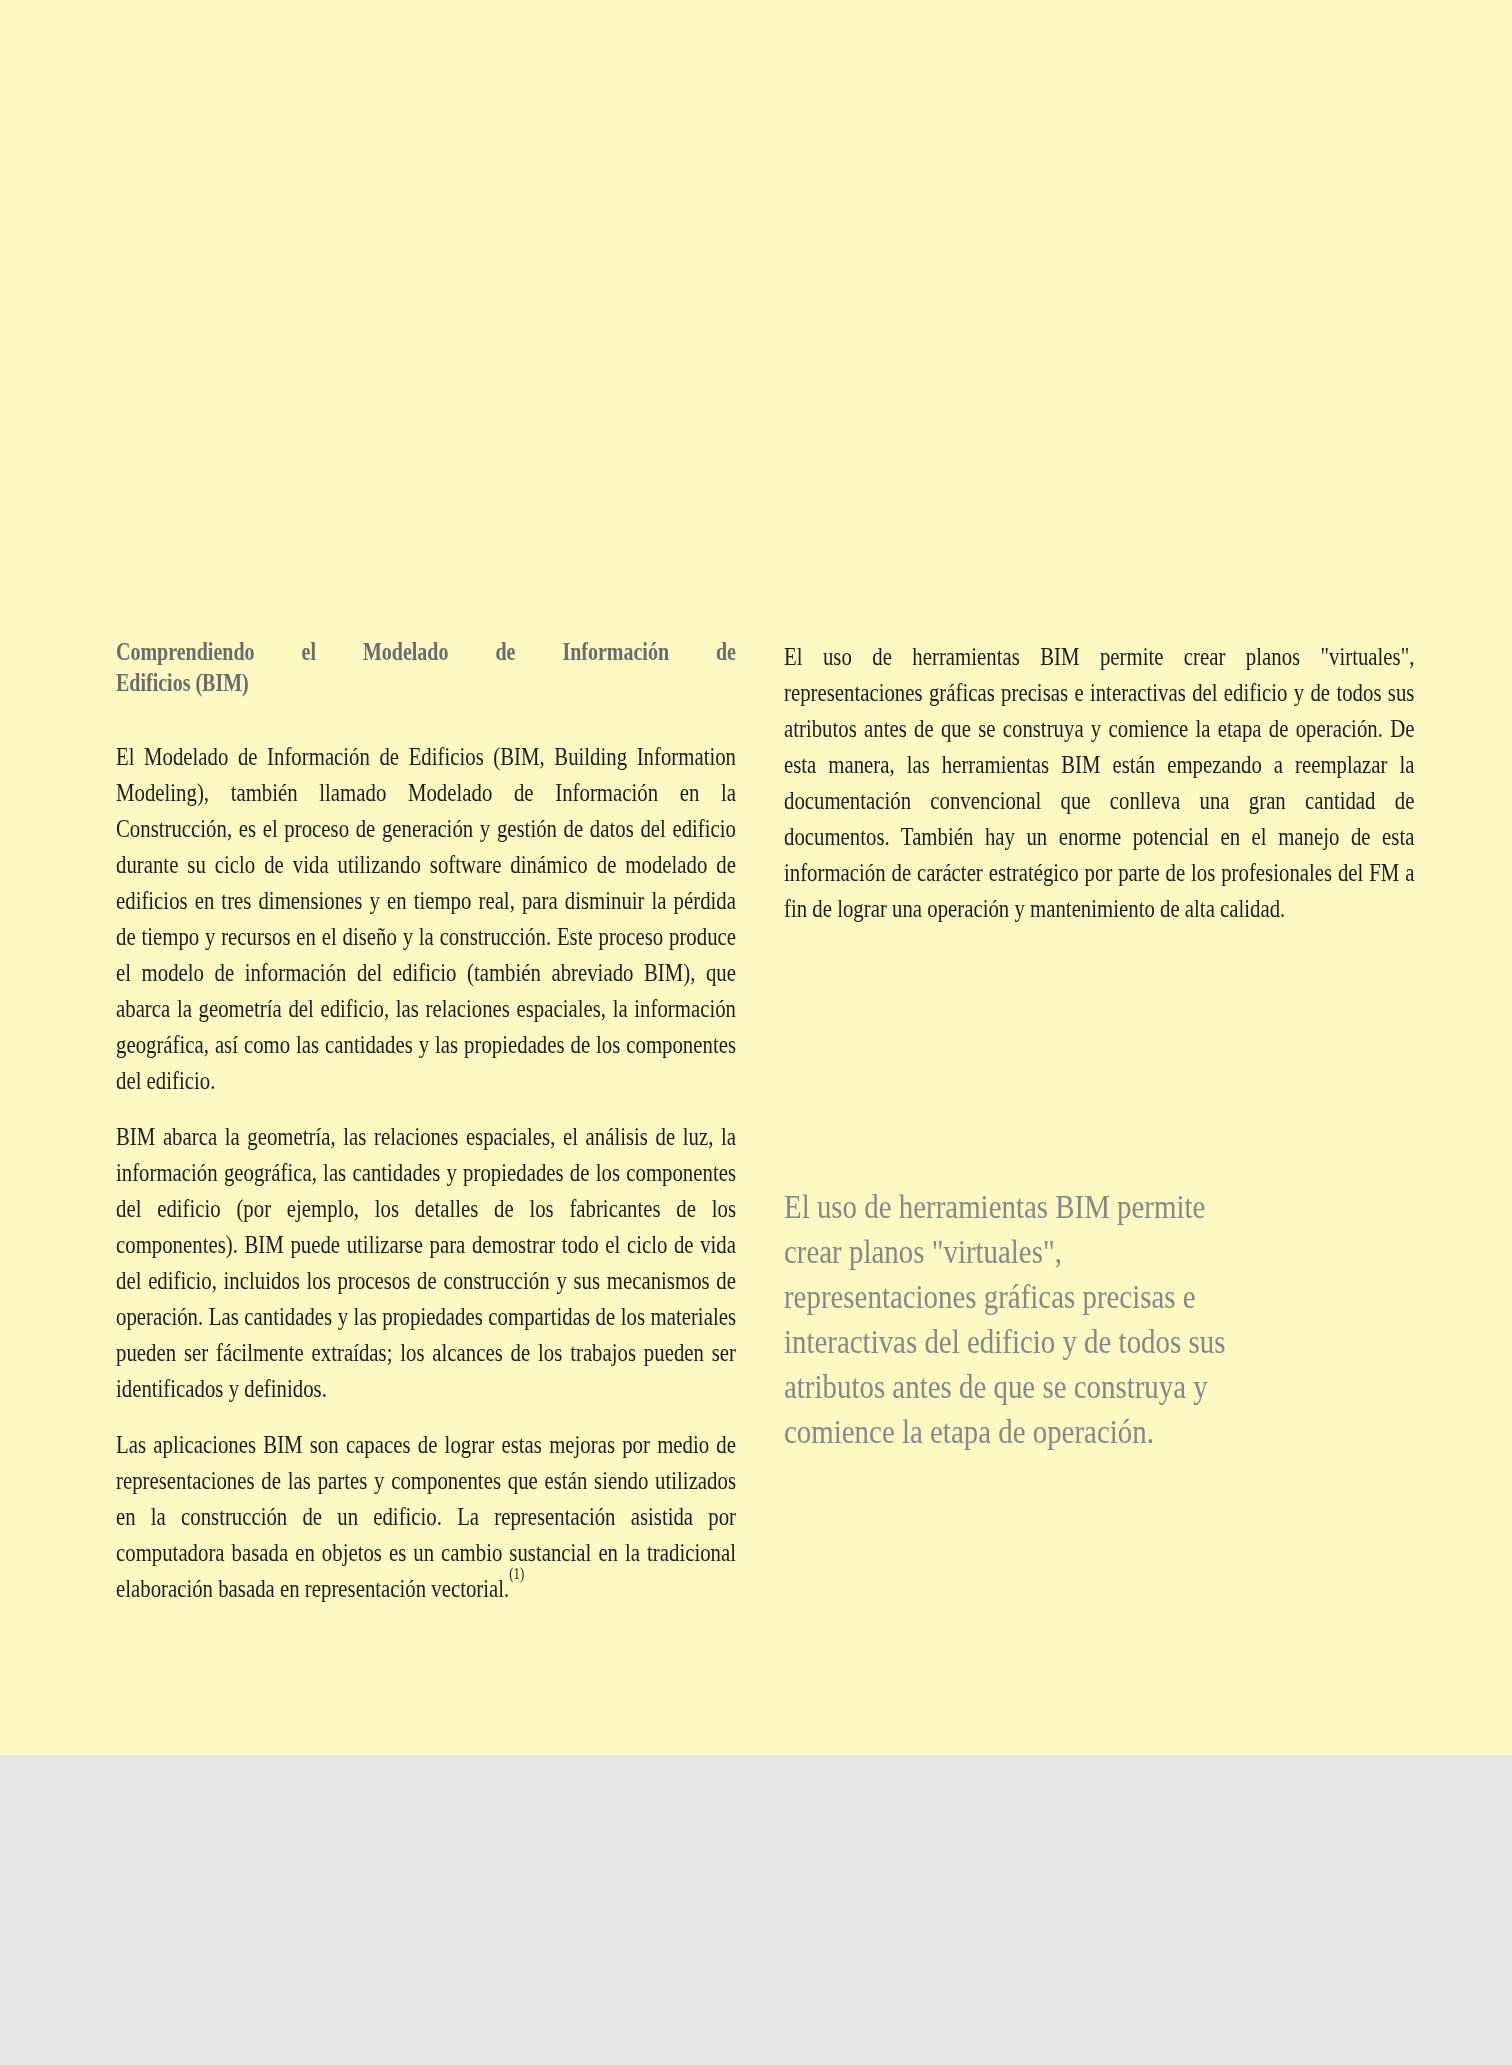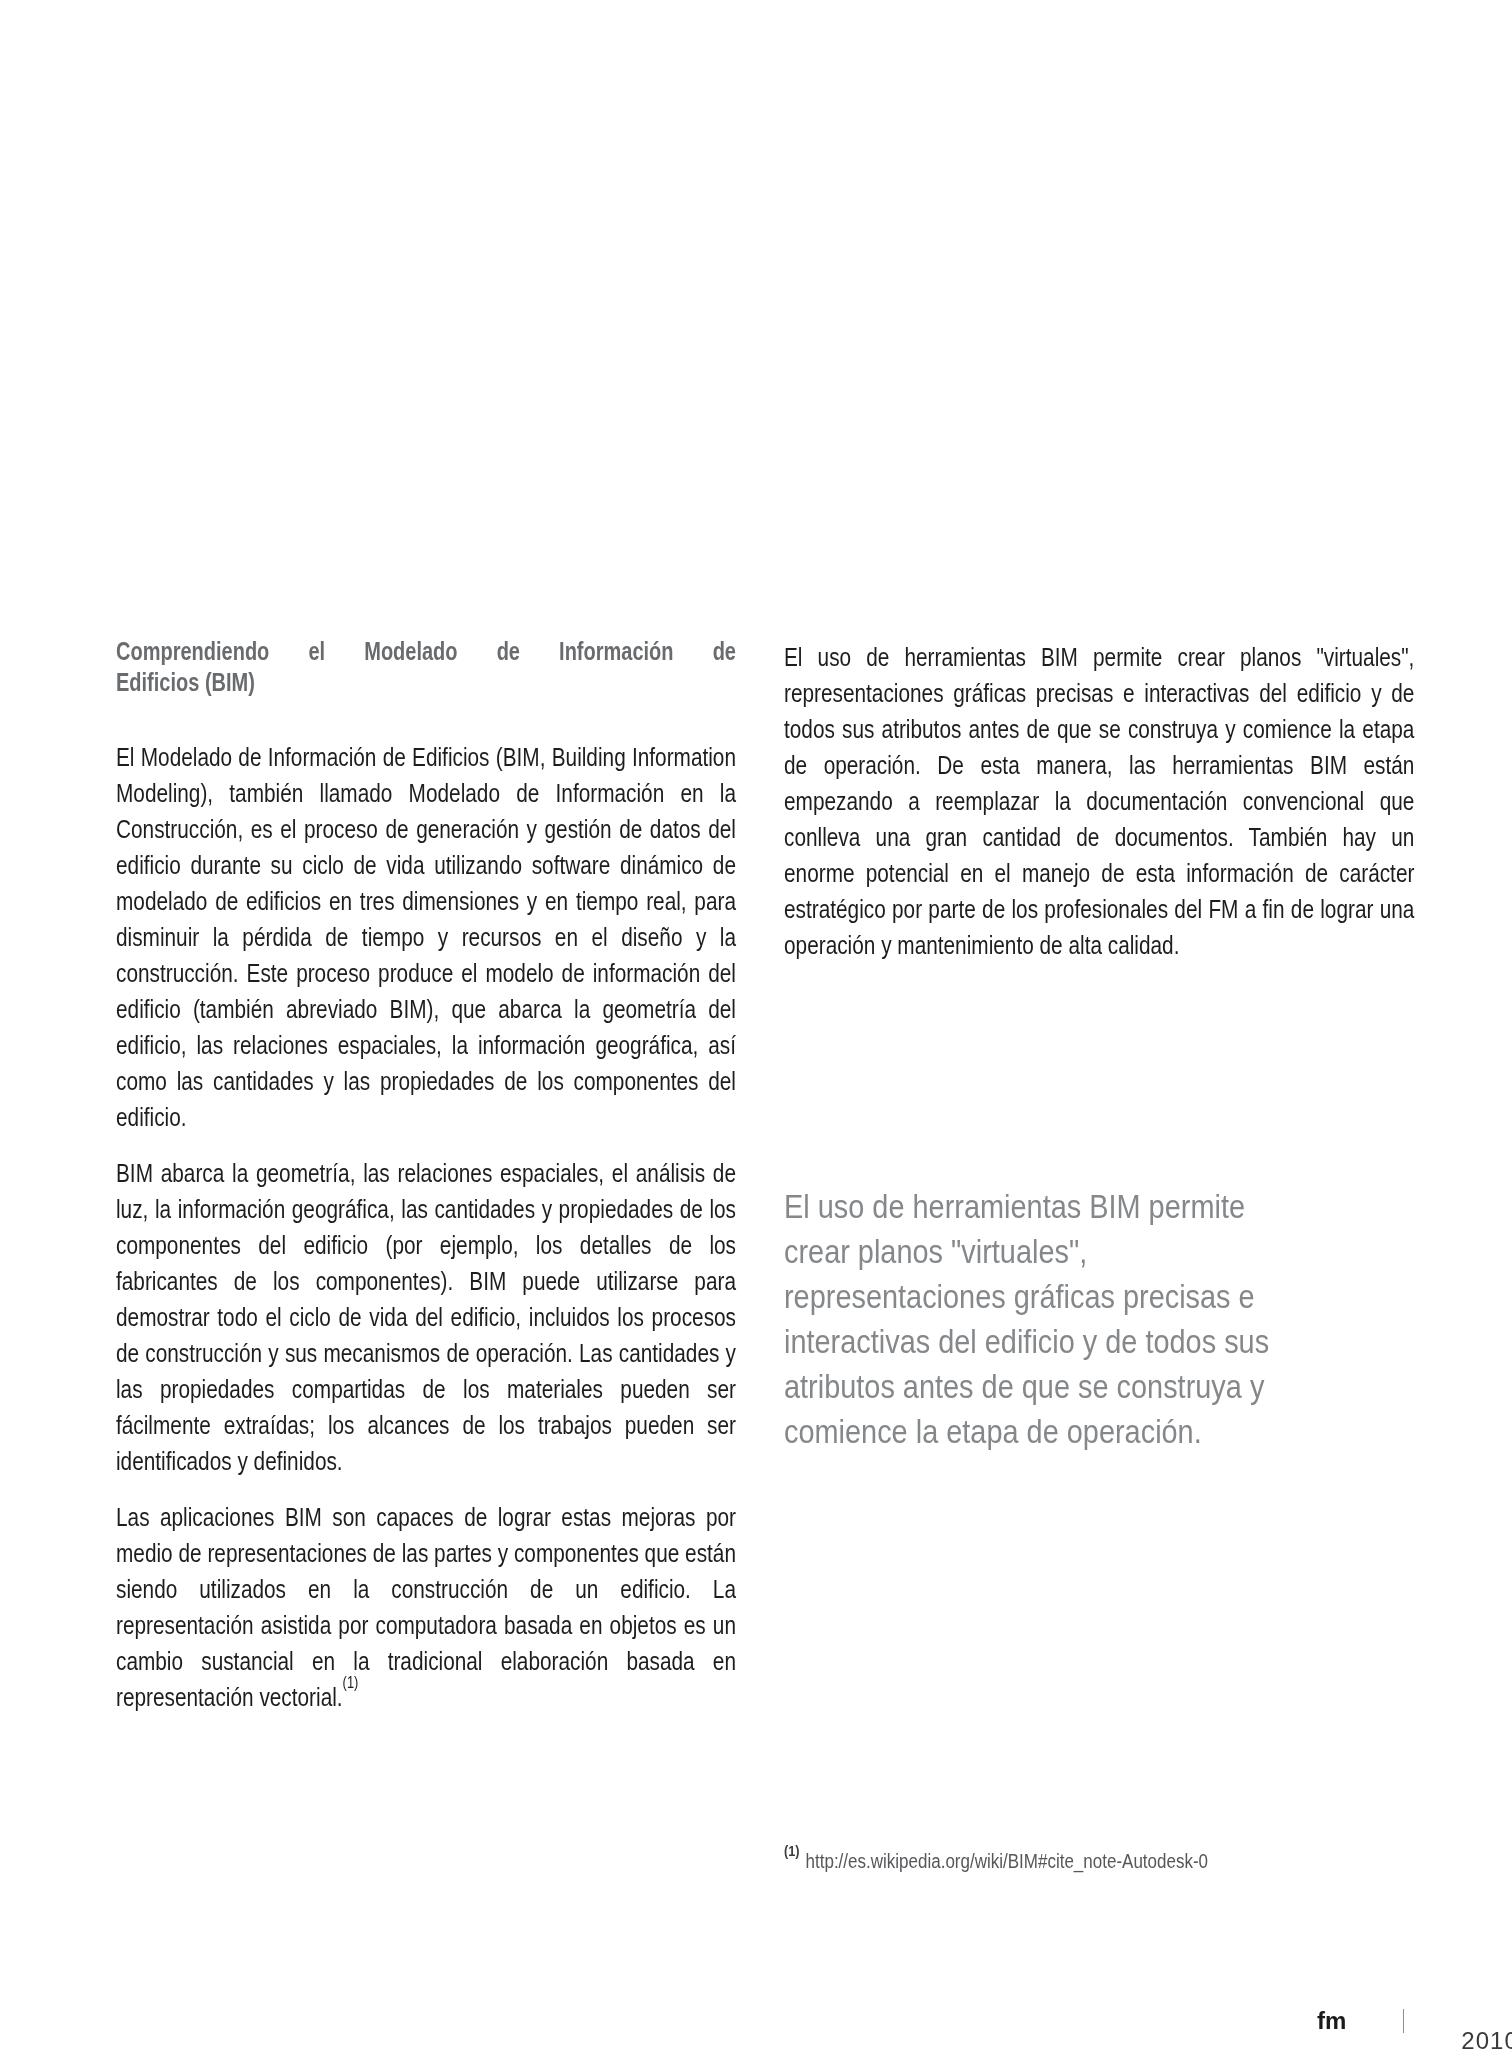--- a/index.html
+++ b/index.html
@@ -1,21 +1,21 @@
 <!DOCTYPE html>
 <html><head>
 <meta charset="utf-8">
 <style>
   html,body { margin:0; padding:0; background:#e8e8e8; }
   .page {
     position:relative;
-    width:1512px; height:2065px;
+    width:1512px; height:1755px;
     margin:0 auto;
-    background:#ffffff;
-    font-family:Liberation Sans, sans-serif;
+    background:#fef9c3;
+    font-family:Liberation Serif, serif;
     overflow:hidden;
   }
 
   
   .col {
     position:absolute;
     transform:scaleX(0.8);
     transform-origin:0 0;
   }
   .col-left  { left:116px; top:636px; width:775px; }

